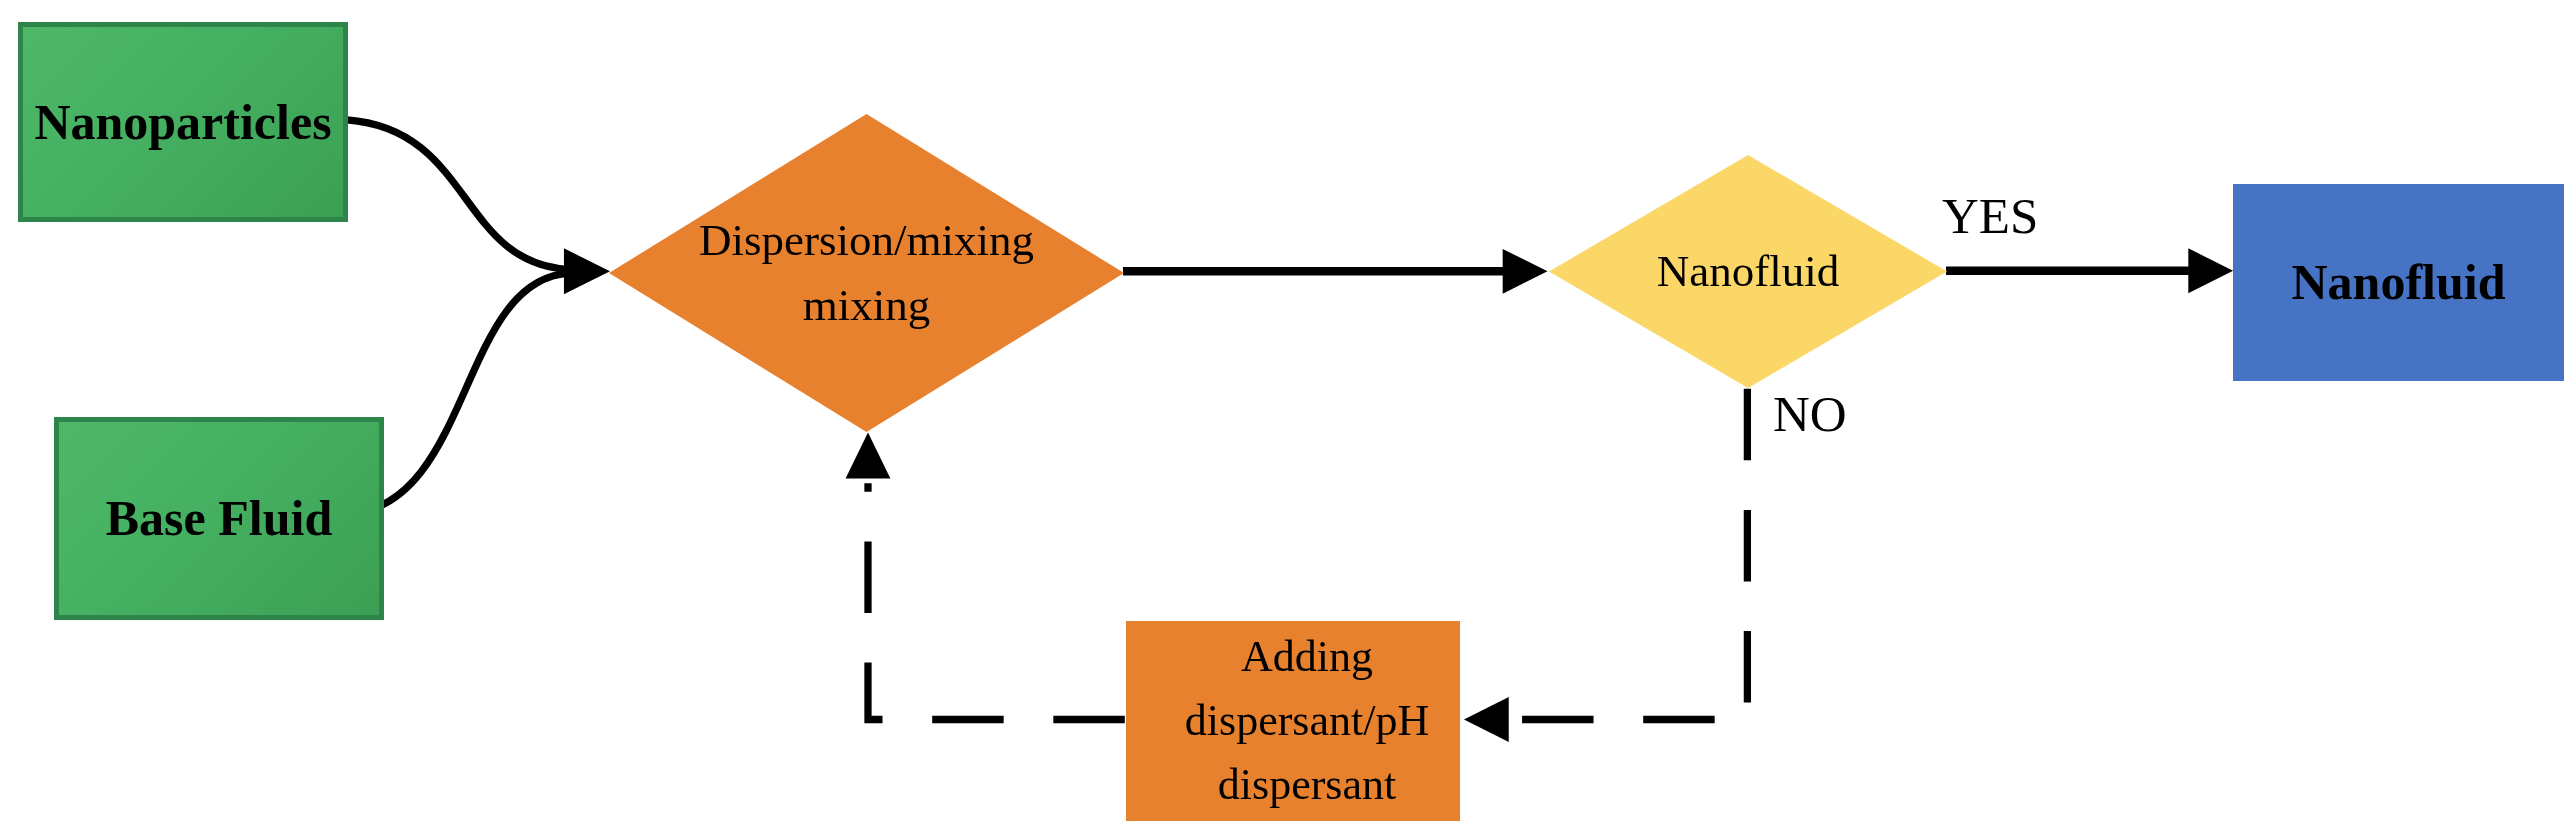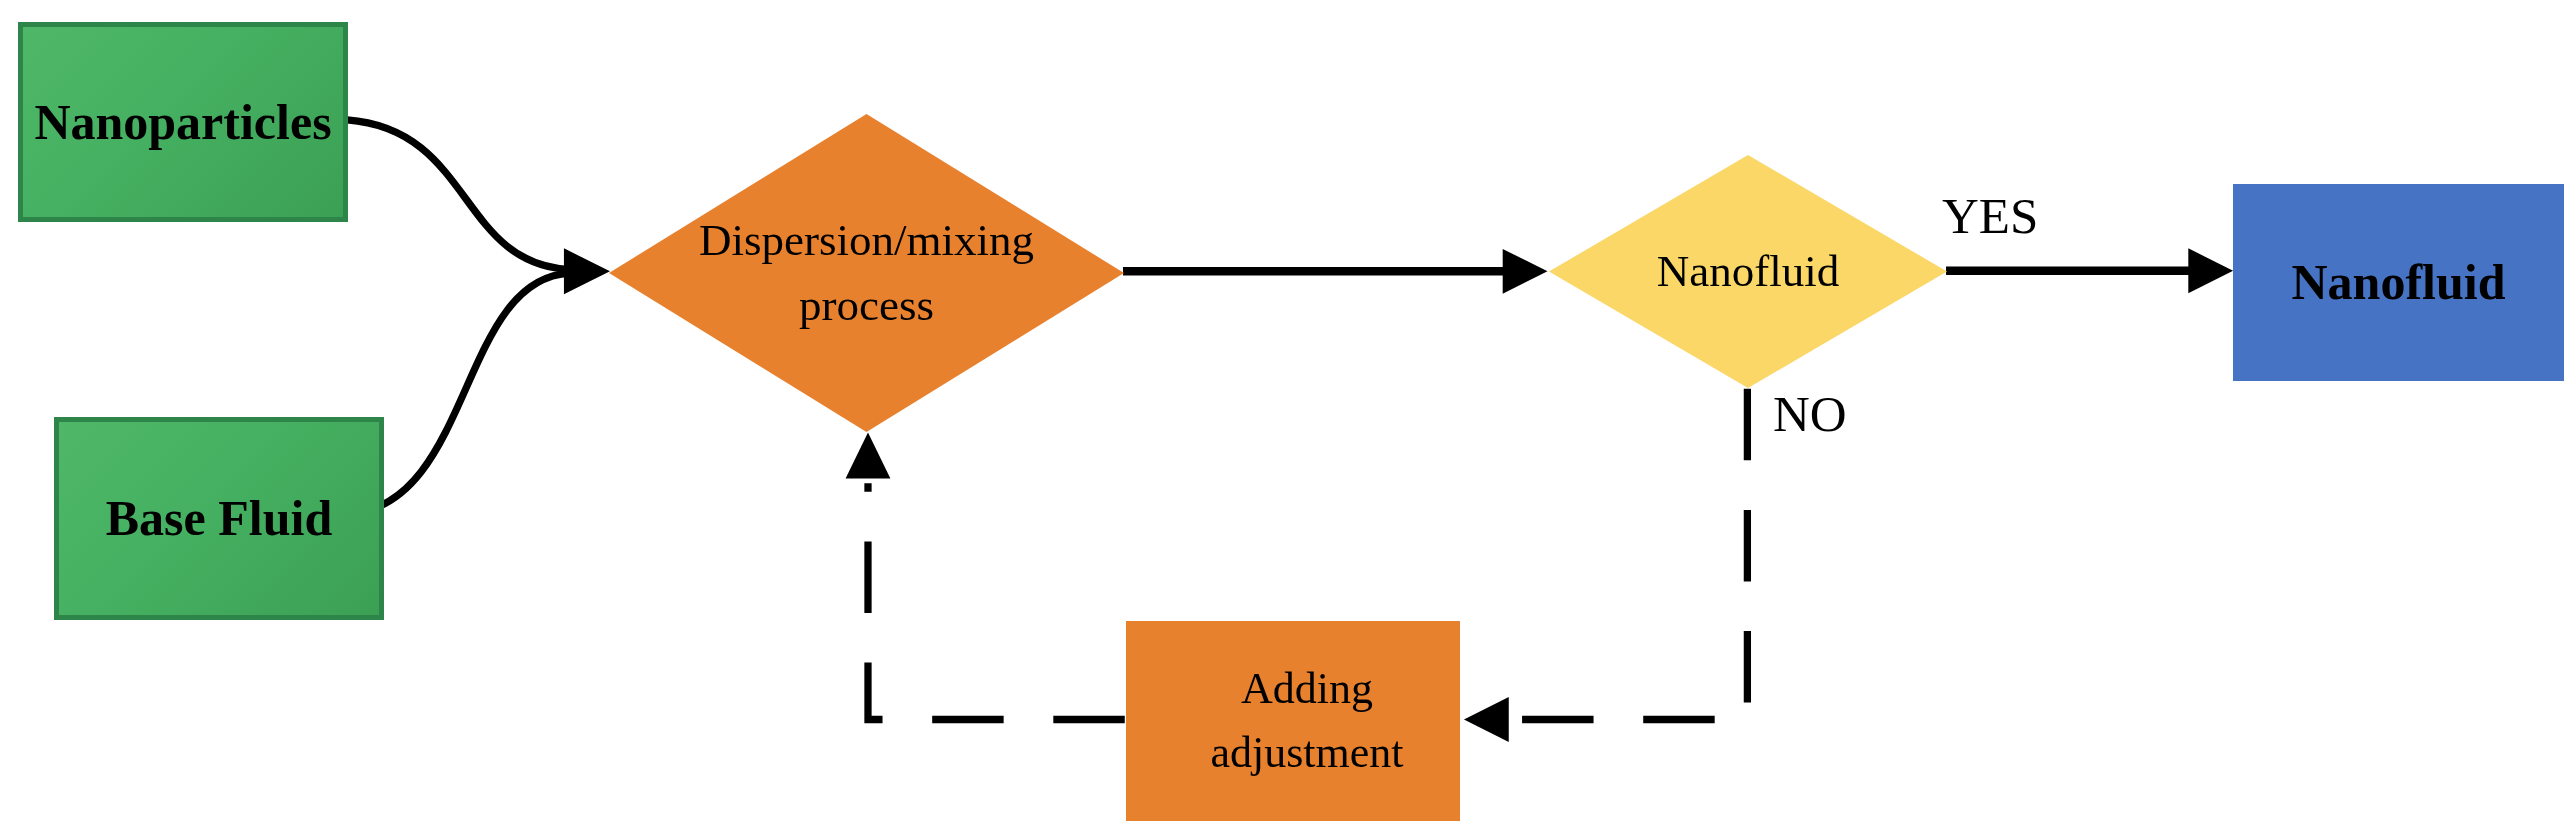--- a/index.html
+++ b/index.html
@@ -89,33 +89,34 @@
   <div class="node rect-green io-label" style="left:18px; top:22px; width:330px; height:200px;">
     <span>Nanoparticles</span>
   </div>
 
   <div class="node rect-green io-label" style="left:18px; top:417px; width:330px; height:203px;margin-left:36px;">
     <span>Base Fluid</span>
   </div>
 
   <div class="node diamond diamond-orange proc-label line-block" style="left:609px; top:114px; width:515px; height:318px;">
     <span>Dispersion/mixing</span>
-    <span>process</span>
+    <span>mixing</span>
   </div>
 
   <div class="node diamond diamond-yellow proc-label line-block" style="left:1549px; top:155px; width:398px; height:233px;">
     <span>Nanofluid</span>
   </div>
 
   <div class="node rect-blue io-label" style="left:2233px; top:173px; width:331px; height:197px;margin-top:11px;">
     <span>Nanofluid</span>
   </div>
 
   <div class="node rect-orange box3-label line-block" style="left:1126px; top:621px; width:334px; height:200px;">
     <span>Adding</span>
-    <span>adjustment</span>
+    <span>dispersant/pH</span>
+    <span>dispersant</span>
   </div>
 
   <div class="edge-label" style="left:1942px; top:191px;">YES</div>
   <div class="edge-label" style="left:1773px; top:389px;">NO</div>
 
 </div>
 
 
 </body></html>

